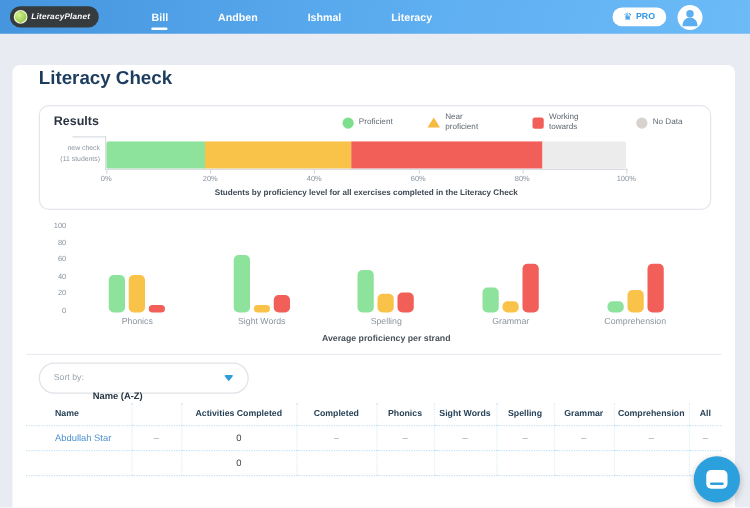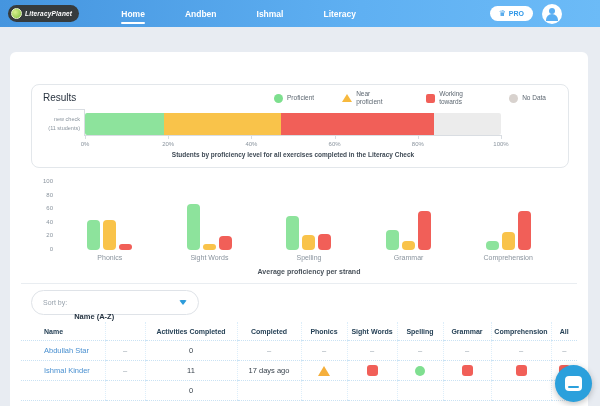--- a/index.html
+++ b/index.html
@@ -29,21 +29,21 @@
   .avatar-body{width:12px;height:7px;border-radius:6px 6px 0 0;background:#5aaef2;position:absolute;margin-top:7px;}
   .avatar-inner{position:relative;width:20px;height:20px;display:flex;align-items:center;justify-content:center;}
 
   
   .main{position:absolute;top:52px;left:10px;width:578px;height:360px;background:#fff;border-radius:6px 6px 0 0;}
   .page-title{position:absolute;top:2px;left:21px;margin:0;font-size:15px;font-weight:bold;color:#1d3d5f;}
 
   
   .results-card{position:absolute;top:32px;left:21px;width:538px;height:84px;
     border:1px solid #e3e7eb;border-radius:8px;box-sizing:border-box;background:#fff;}
-  .results-title{position:absolute;top:7px;left:11px;font-size:10px;font-weight:normal;color:#2a3440;}
+  .results-title{position:absolute;top:7px;left:11px;font-size:10px;font-weight:bold;color:#2a3440;}
   .legend{position:absolute;top:5px;right:22px;display:flex;gap:28px;align-items:center;}
   .legend-item{display:flex;gap:4px;align-items:center;}
   .sw-circle{width:9px;height:9px;border-radius:50%;flex:0 0 auto;}
   .sw-square{width:9px;height:9px;border-radius:2px;flex:0 0 auto;}
   .sw-triangle{width:0;height:0;border-left:5px solid transparent;border-right:5px solid transparent;border-bottom:8px solid #f7b93e;flex:0 0 auto;}
   .legend-label{font-size:6.5px;color:#5d6771;max-width:42px;line-height:1.25;}
 
   .hbar-bracket-h{position:absolute;left:26px;top:24px;width:27px;height:1px;background:#d9dde2;}
   .hbar-axis-v{position:absolute;left:52px;top:24px;width:1px;height:27px;background:#d9dde2;}
   .hbar-label{position:absolute;left:0;top:30px;width:48px;text-align:right;font-size:5.5px;color:#8a949e;line-height:1.6;}
@@ -98,40 +98,41 @@
 </style>
 </head>
 <body>
 
 <div class="nav">
   <div class="logo">
     <span class="logo-globe"></span>
     <span class="logo-text">LiteracyPlanet</span>
   </div>
   <div class="nav-items">
-      <div class="nav-item active">Home</div>
+      <div class="nav-item active">Bill</div>
       <div class="nav-item">Andben</div>
       <div class="nav-item">Ishmal</div>
       <div class="nav-item">Literacy</div>
     </div>
   <div class="nav-right">
     <div class="pro-pill">
       <span class="pro-crown">♛</span>
       <span class="pro-text">PRO</span>
     </div>
     <div class="avatar">
       <div class="avatar-inner">
         <div class="avatar-head"></div>
           <div class="avatar-body"></div>
       </div>
     </div>
   </div>
 </div>
 
 <div class="main">
+  <h1 class="page-title">Literacy Check</h1>
 
   <div class="results-card">
     <div class="results-title">Results</div>
     <div class="legend">
         <div class="legend-item">
           <span class="sw-circle" style="background: rgb(125, 223, 142);"></span>
           <span class="legend-label">Proficient</span>
         </div>
         <div class="legend-item">
           <span class="sw-triangle" style="border-bottom-color: rgb(247, 185, 62);"></span>
@@ -266,32 +267,20 @@
             <td>0</td>
             <td><span class="dash">–</span></td>
             <td><span class="dash">–</span></td>
             <td><span class="dash">–</span></td>
             <td><span class="dash">–</span></td>
             <td><span class="dash">–</span></td>
             <td><span class="dash">–</span></td>
             <td><span class="dash">–</span></td>
           </tr>
           <tr>
-            <td><a class="name-link">Ishmal Kinder</a></td>
-            <td><span class="dash">–</span></td>
-            <td>11</td>
-            <td>17 days ago</td>
-            <td><span class="mk mk-triangle" style="border-bottom-color: rgb(245, 175, 60);"></span></td>
-            <td><span class="mk mk-square" style="background: rgb(241, 95, 88);"></span></td>
-            <td><span class="mk mk-circle" style="background: rgb(127, 223, 144);"></span></td>
-            <td><span class="mk mk-square" style="background: rgb(241, 95, 88);"></span></td>
-            <td><span class="mk mk-square" style="background: rgb(241, 95, 88);"></span></td>
-            <td><span class="mk mk-square" style="background: rgb(241, 95, 88);"></span></td>
-          </tr>
-          <tr>
             <td></td>
             <td></td>
             <td>0</td>
             <td></td>
             <td></td>
             <td></td>
             <td></td>
             <td></td>
             <td></td>
             <td></td>

